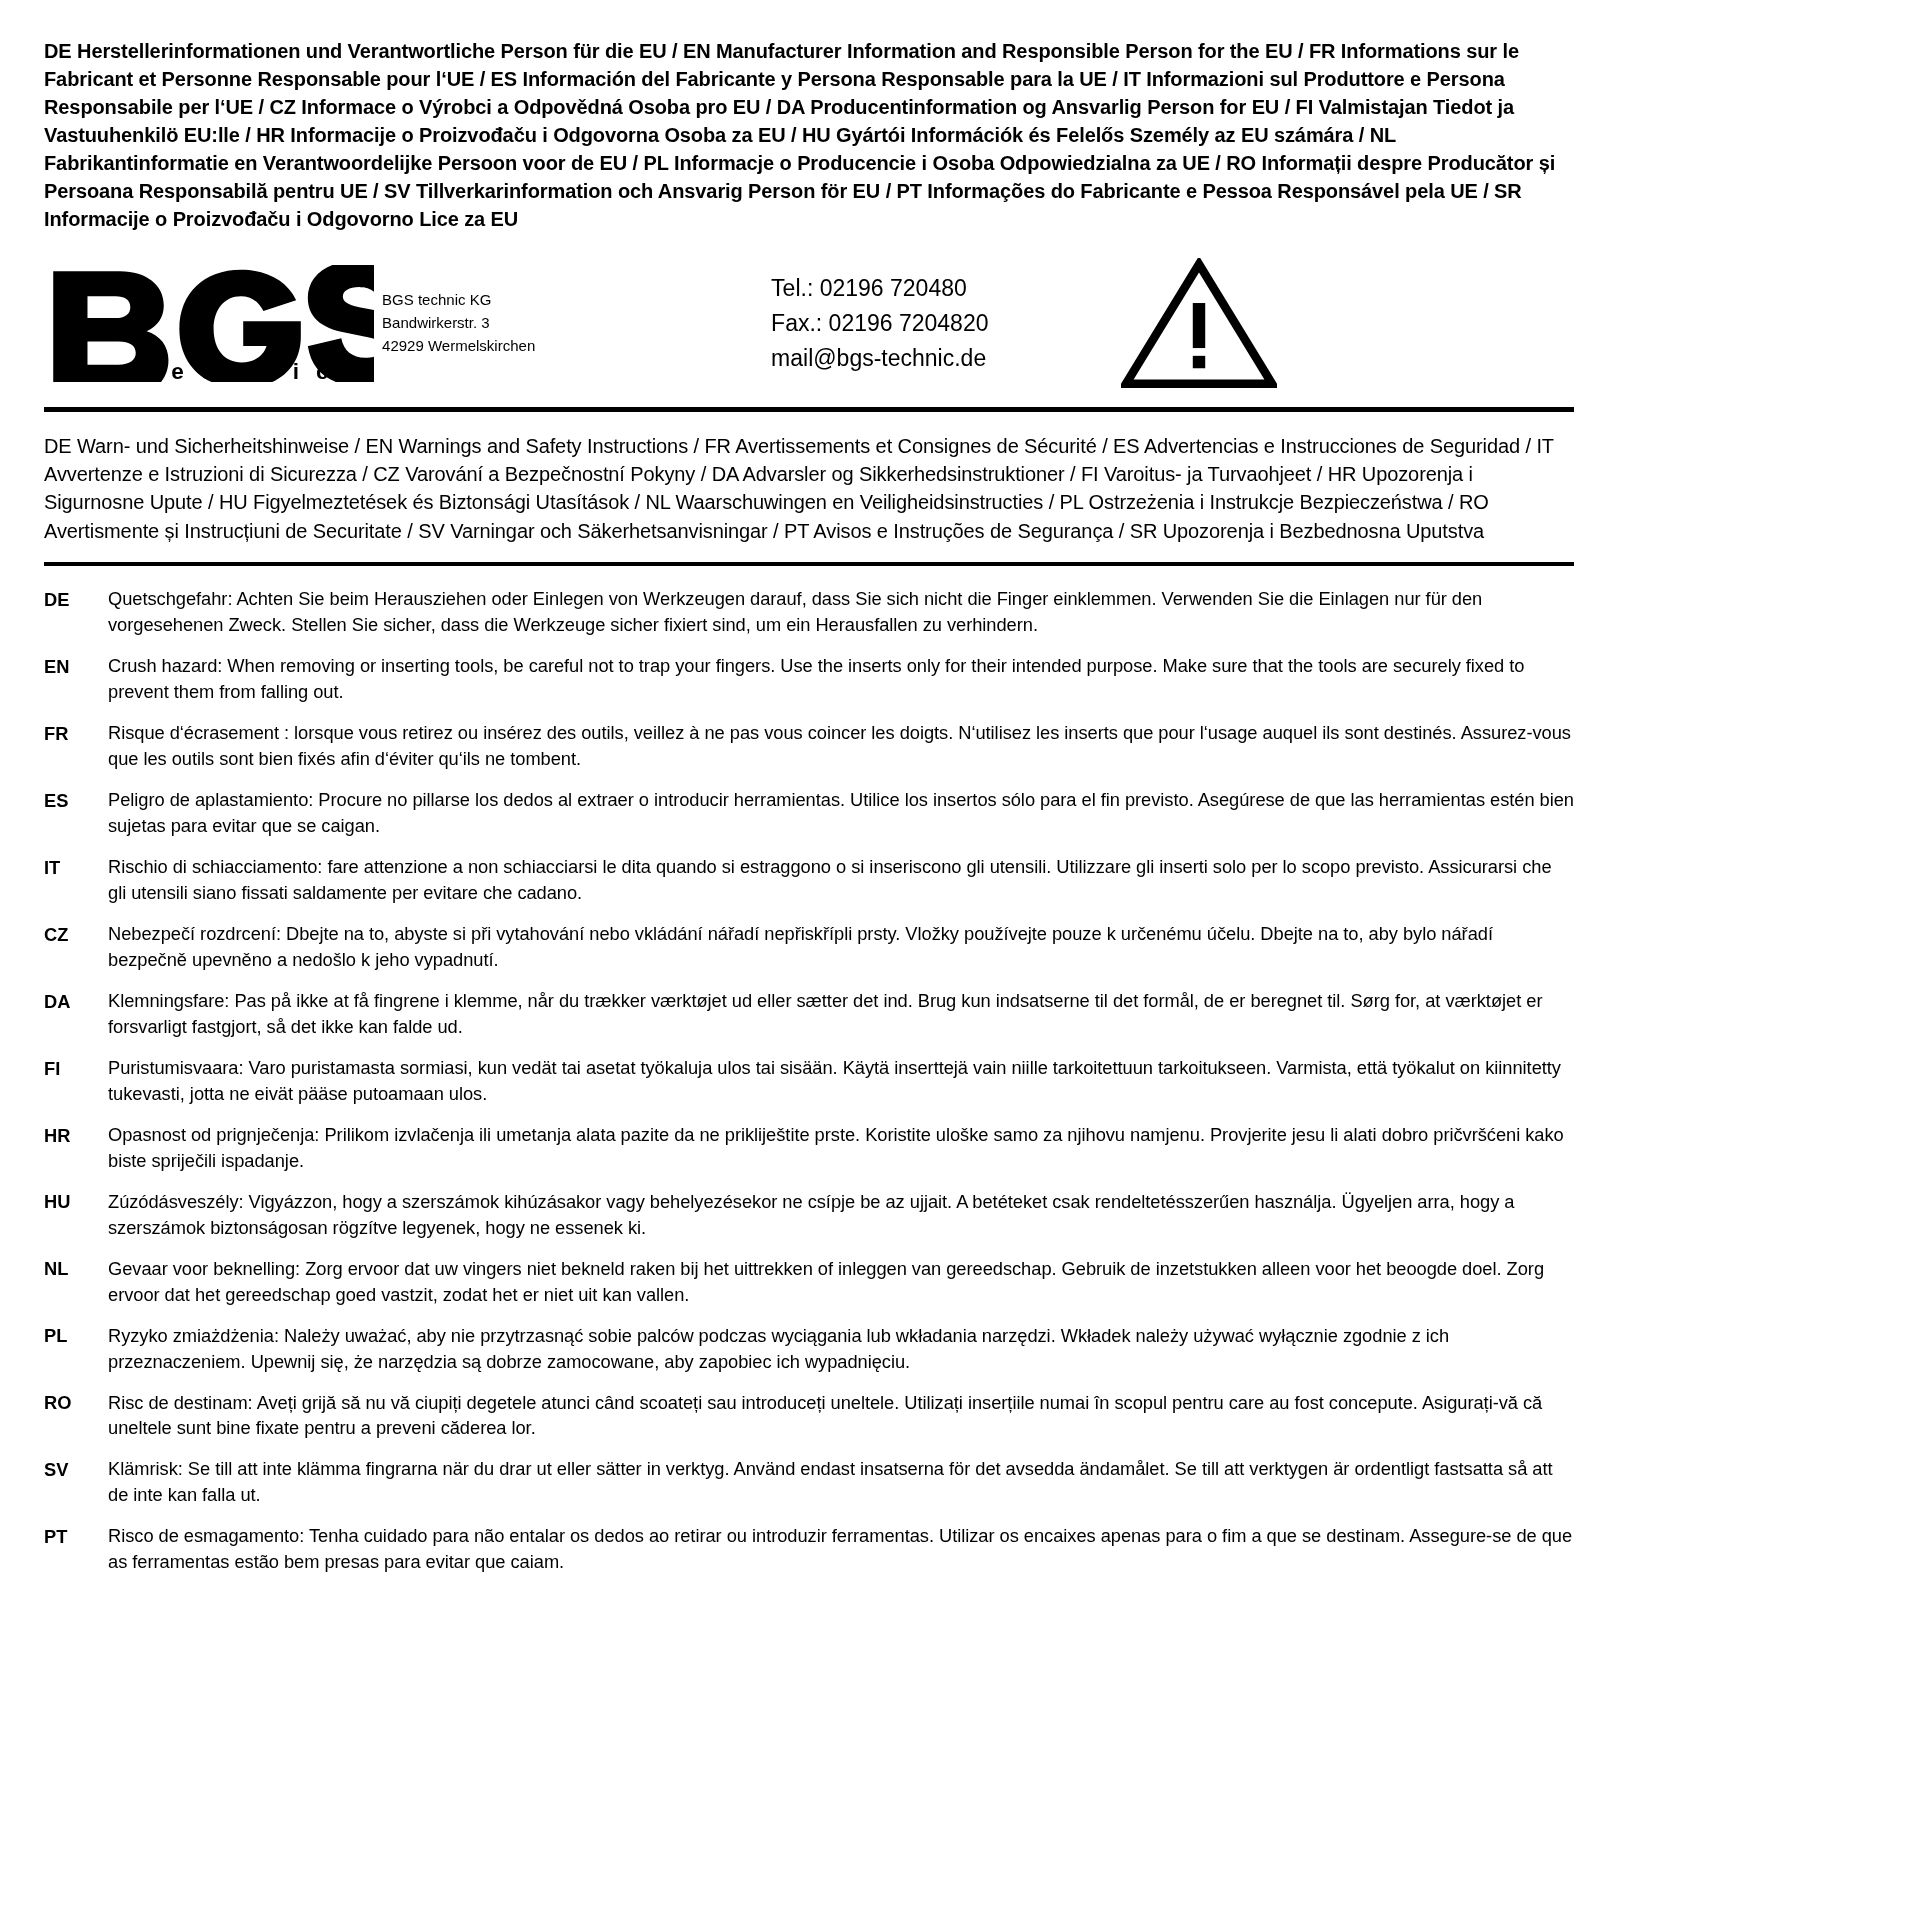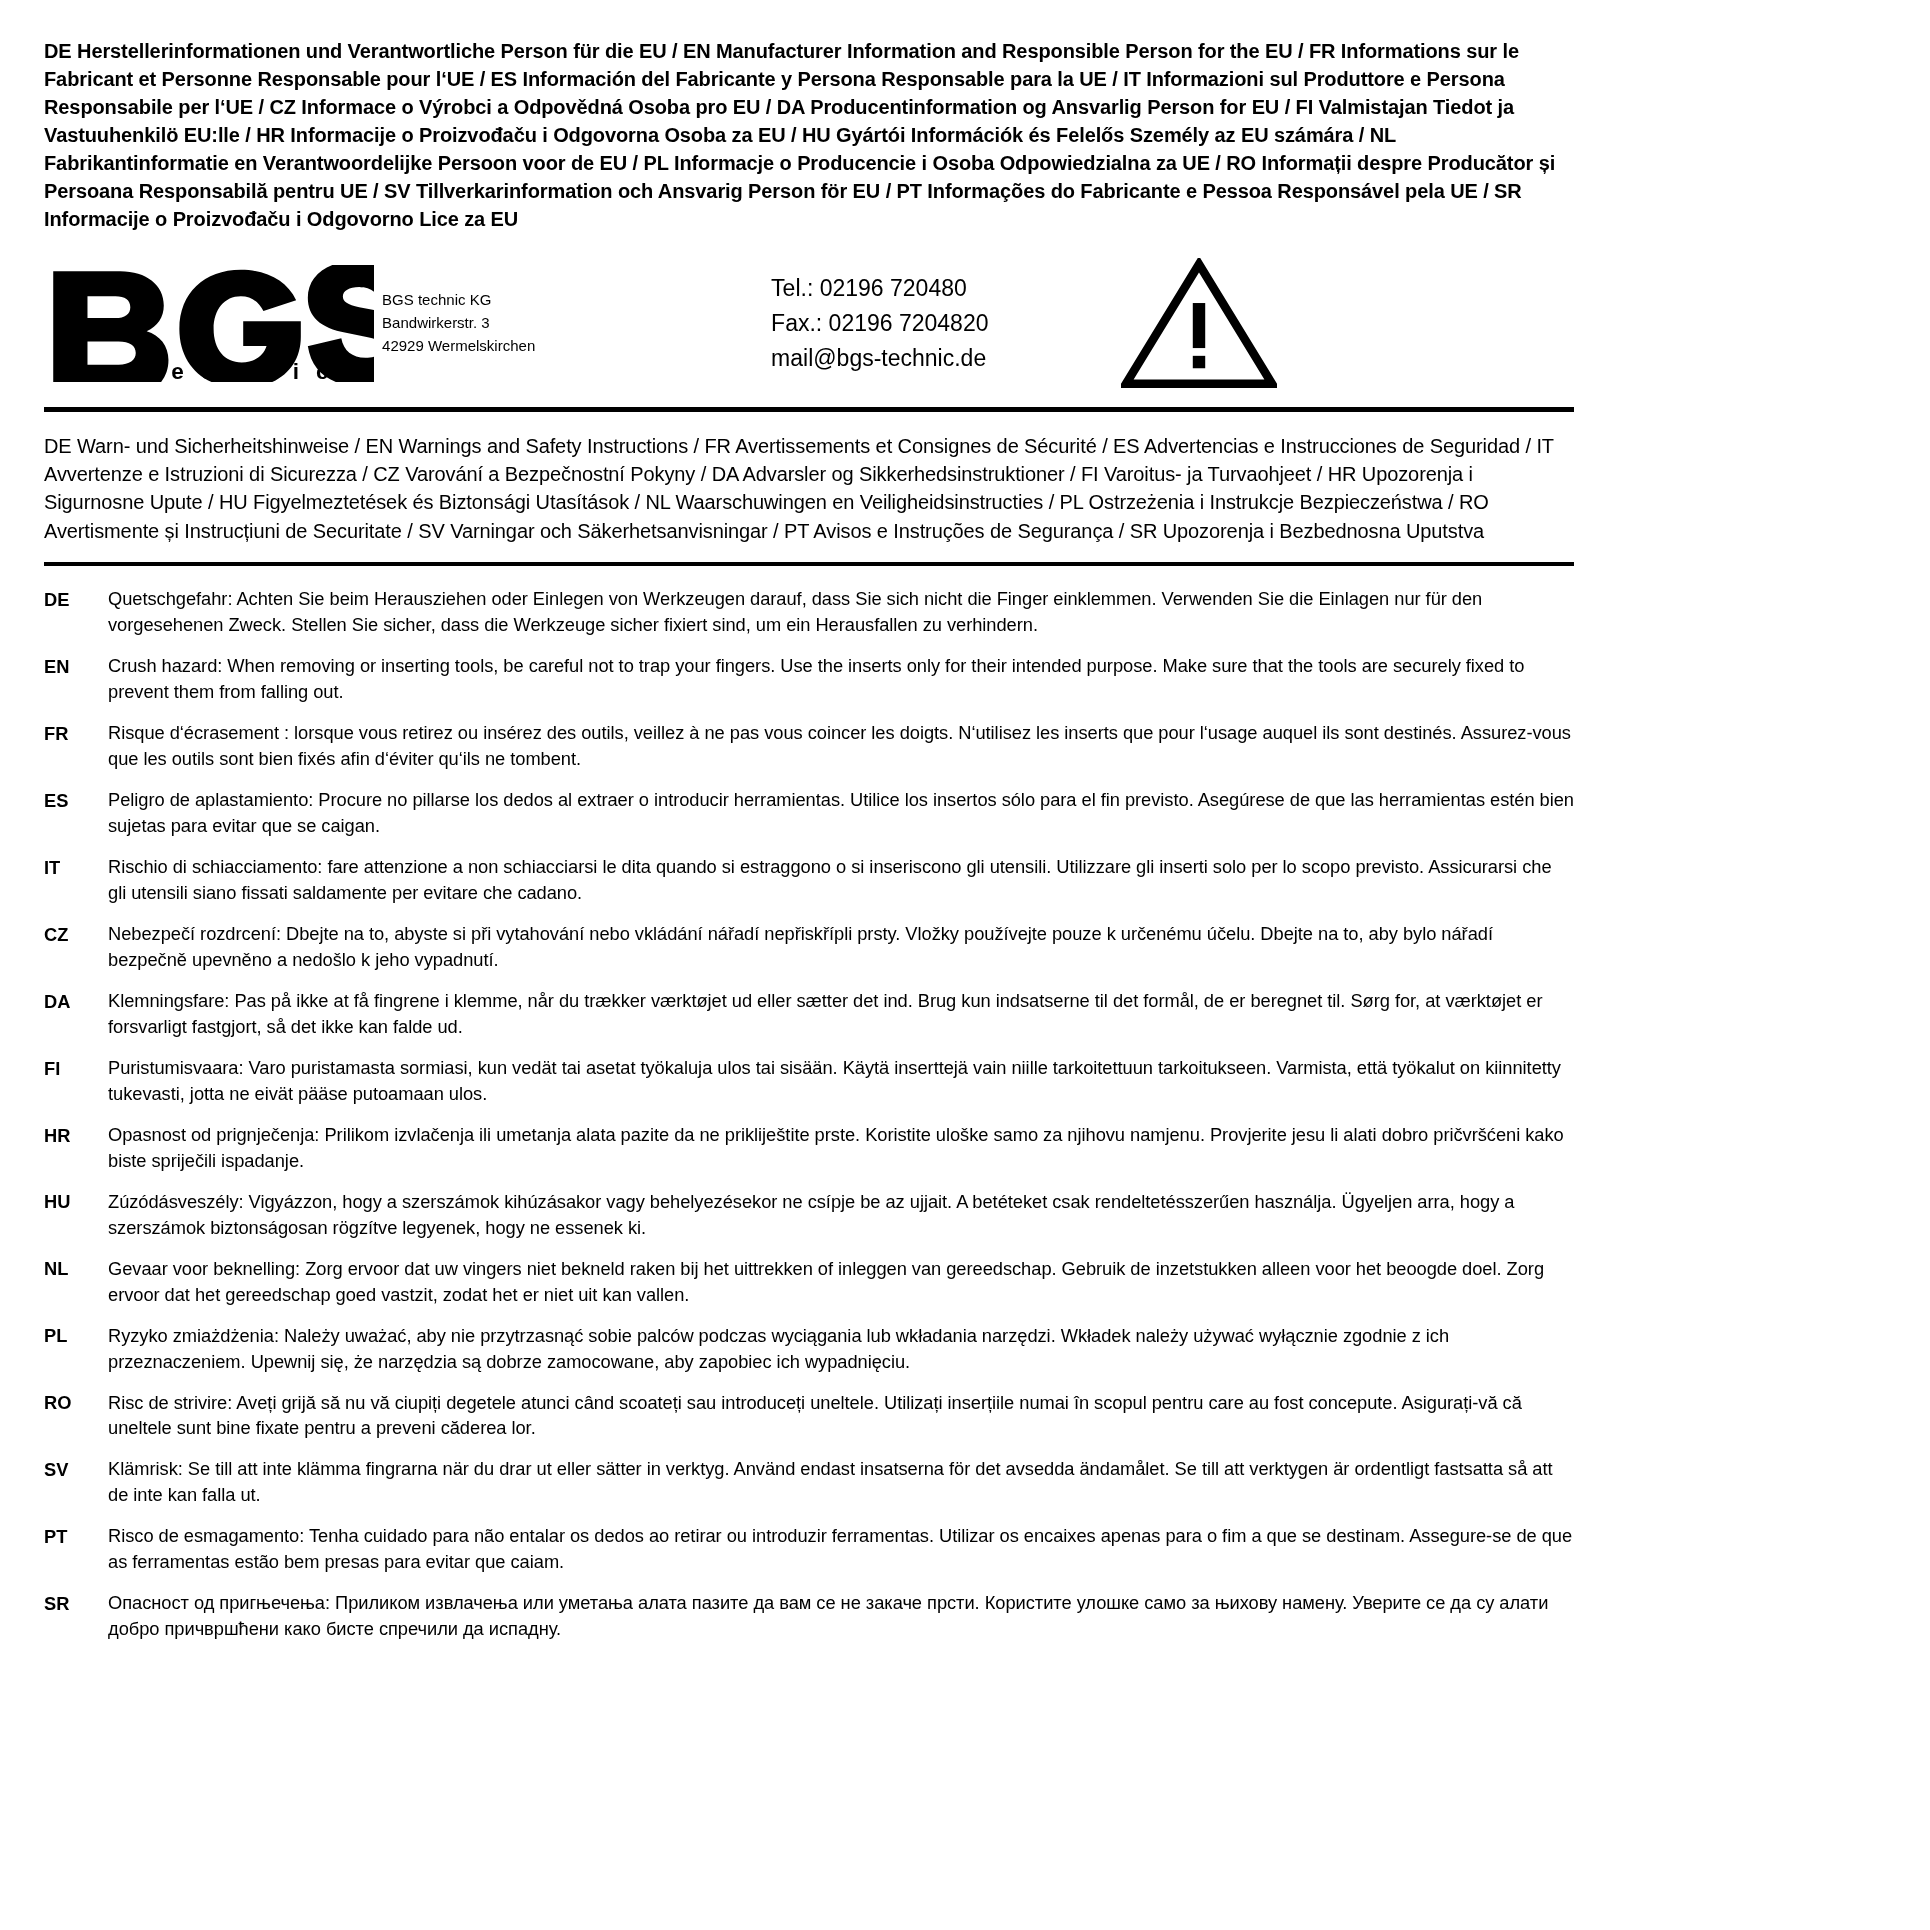--- a/index.html
+++ b/index.html
@@ -203,31 +203,27 @@
     <div class="row">
       <div class="code">NL</div>
       <div class="text">Gevaar voor beknelling: Zorg ervoor dat uw vingers niet bekneld raken bij het uittrekken of inleggen van gereedschap. Gebruik de inzetstukken alleen voor het beoogde doel. Zorg ervoor dat het gereedschap goed vastzit, zodat het er niet uit kan vallen.</div>
     </div>
     <div class="row">
       <div class="code">PL</div>
       <div class="text">Ryzyko zmiażdżenia: Należy uważać, aby nie przytrzasnąć sobie palców podczas wyciągania lub wkładania narzędzi. Wkładek należy używać wyłącznie zgodnie z ich przeznaczeniem. Upewnij się, że narzędzia są dobrze zamocowane, aby zapobiec ich wypadnięciu.</div>
     </div>
     <div class="row">
       <div class="code">RO</div>
-      <div class="text">Risc de strivire: Aveți grijă să nu vă ciupiți degetele atunci când scoateți sau introduceți uneltele. Utilizați inserțiile numai în scopul pentru care au fost concepute. Asigurați-vă că uneltele sunt bine fixate pentru a preveni căderea lor.</div>
+      <div class="text">Risc de destinam: Aveți grijă să nu vă ciupiți degetele atunci când scoateți sau introduceți uneltele. Utilizați inserțiile numai în scopul pentru care au fost concepute. Asigurați-vă că uneltele sunt bine fixate pentru a preveni căderea lor.</div>
     </div>
     <div class="row">
       <div class="code">SV</div>
       <div class="text">Klämrisk: Se till att inte klämma fingrarna när du drar ut eller sätter in verktyg. Använd endast insatserna för det avsedda ändamålet. Se till att verktygen är ordentligt fastsatta så att de inte kan falla ut.</div>
     </div>
     <div class="row">
       <div class="code">PT</div>
       <div class="text">Risco de esmagamento: Tenha cuidado para não entalar os dedos ao retirar ou introduzir ferramentas. Utilizar os encaixes apenas para o fim a que se destinam. Assegure-se de que as ferramentas estão bem presas para evitar que caiam.</div>
     </div>
-    <div class="row">
-      <div class="code">SR</div>
-      <div class="text">Опасност од пригњечења: Приликом извлачења или уметања алата пазите да вам се не закаче прсти. Користите улошке само за њихову намену. Уверите се да су алати добро причвршћени како бисте спречили да испадну.</div>
-    </div>
 
   </div>
 
 </div>
 
 
 </body></html>

